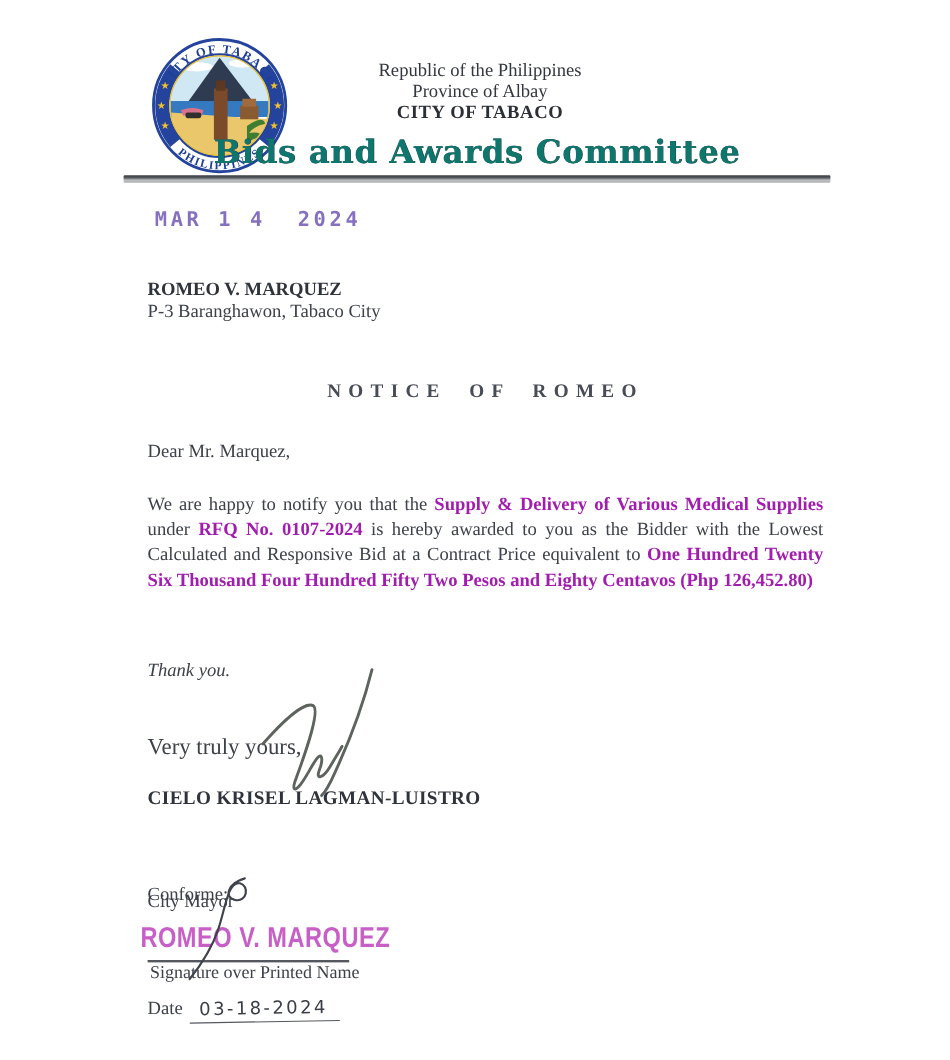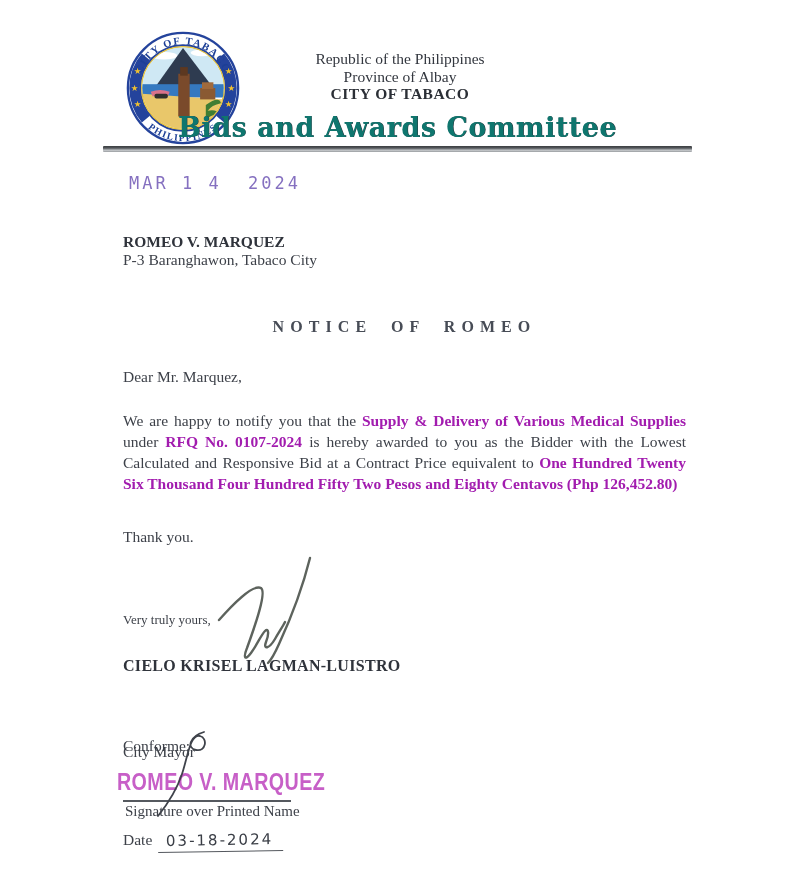--- a/index.html
+++ b/index.html
@@ -35,21 +35,21 @@
   .header-rule {
     left: 103px; top: 146px; width: 589px; height: 6px;
     background: linear-gradient(180deg, #3a3d40 0%, #55585c 35%, #9fa3a6 60%, #c9cccf 80%, #8c9093 100%);
     border-radius: 1px;
   }
 
   
   .date-stamp {
     left: 129px; top: 173px;
     font-family: "DejaVu Sans Mono", monospace;
-    font-weight: normal;
+    font-weight: bold;
     font-size: 17px;
     letter-spacing: 3px;
     color: #8570c0;
     white-space: pre;
   }
 
   
   .recipient { left: 123px; top: 233px; font-size: 15.5px; line-height: 17.5px; }
   .recipient .name { font-weight: bold; color: #2f333b; }
 
@@ -66,25 +66,25 @@
 
   
   .salutation { left: 123px; top: 368px; font-size: 15.5px; }
   .para {
     left: 123px; width: 563px;
     font-size: 15.5px; line-height: 21px;
     text-align: justify;
   }
   .p1 { top: 410px; }
   .p2 { top: 498px; }
-  .thanks { left: 123px; top: 528px; font-size: 15.5px; }
+  .thanks { left: 123px; top: 550px; font-size: 15.5px; font-style: italic; }
   .para b, .bold { font-weight: bold; color: #a21caf; }
 
   
-  .valediction { left: 123px; top: 612px; font-size: 13px; }
+  .valediction { left: 123px; top: 612px; font-size: 19px; }
   .main-signature { left: 203px; top: 556px; width: 120px; height: 112px; z-index: 3; }
   .signer-name { left: 123px; top: 657px; font-size: 16px; font-weight: bold; color: #2f333b; letter-spacing: 0.3px; }
   .signer-title { left: 123px; top: 712px; font-size: 15.5px; margin-top: 31px; }
 
   
   .conforme-label { left: 123px; top: 737px; font-size: 15.5px; }
   .conforme-signature { left: 152px; top: 726px; width: 84px; height: 96px; z-index: 3; }
   .conforme-stamp {
     left: 117px; top: 768px;
     font-family: "Liberation Sans", sans-serif;

